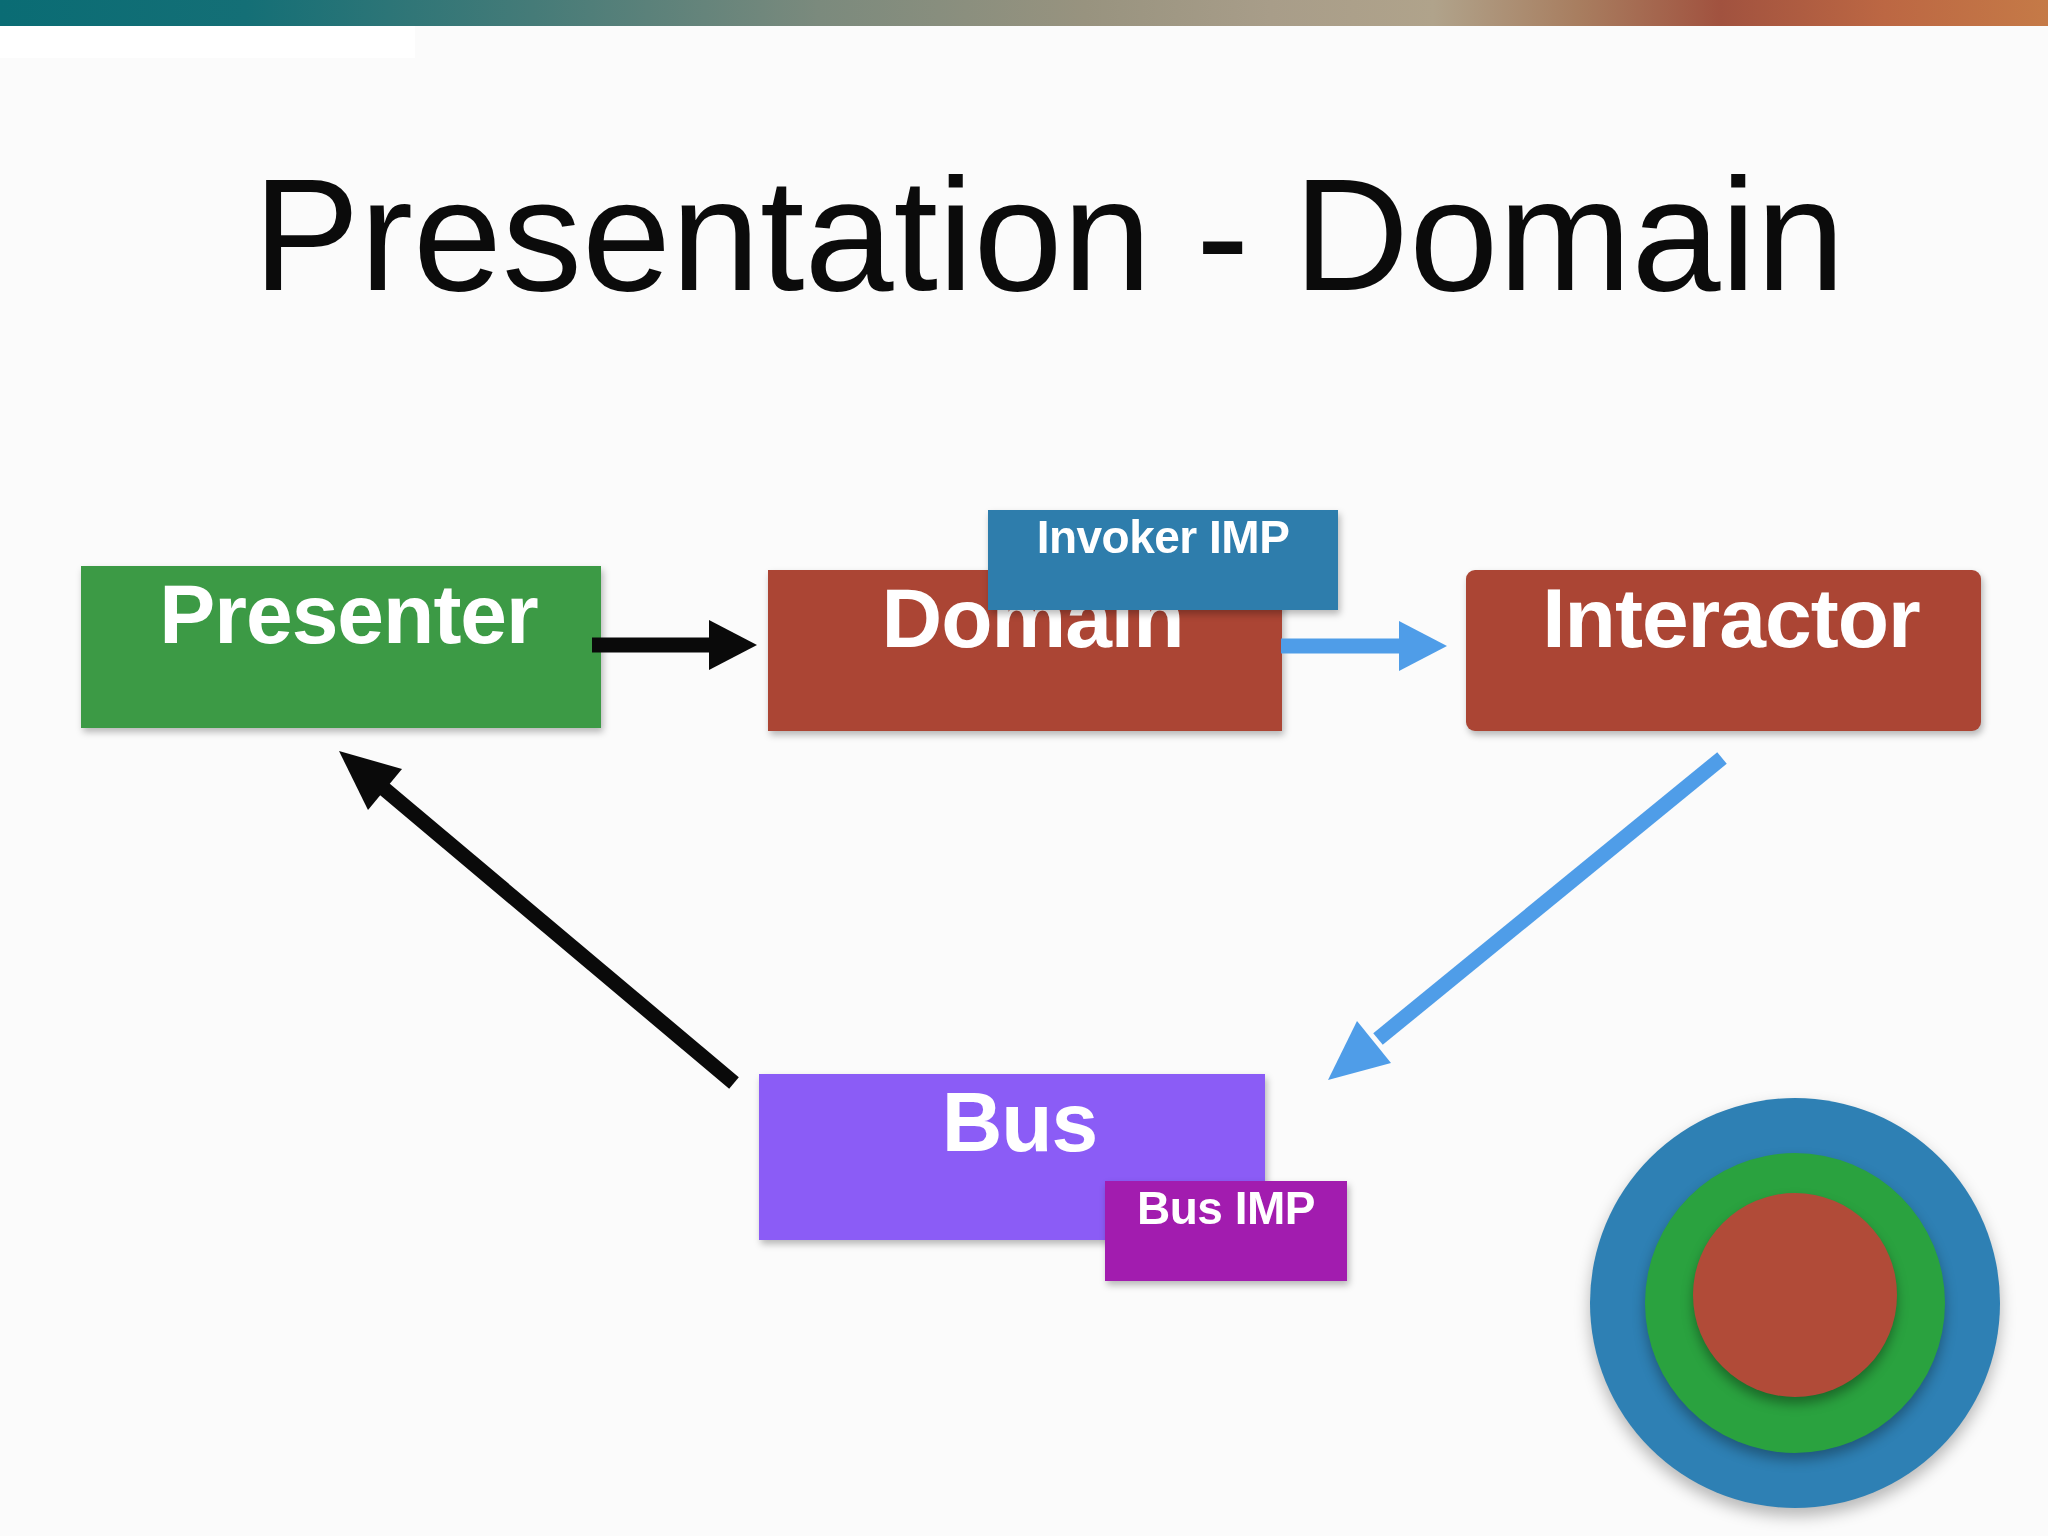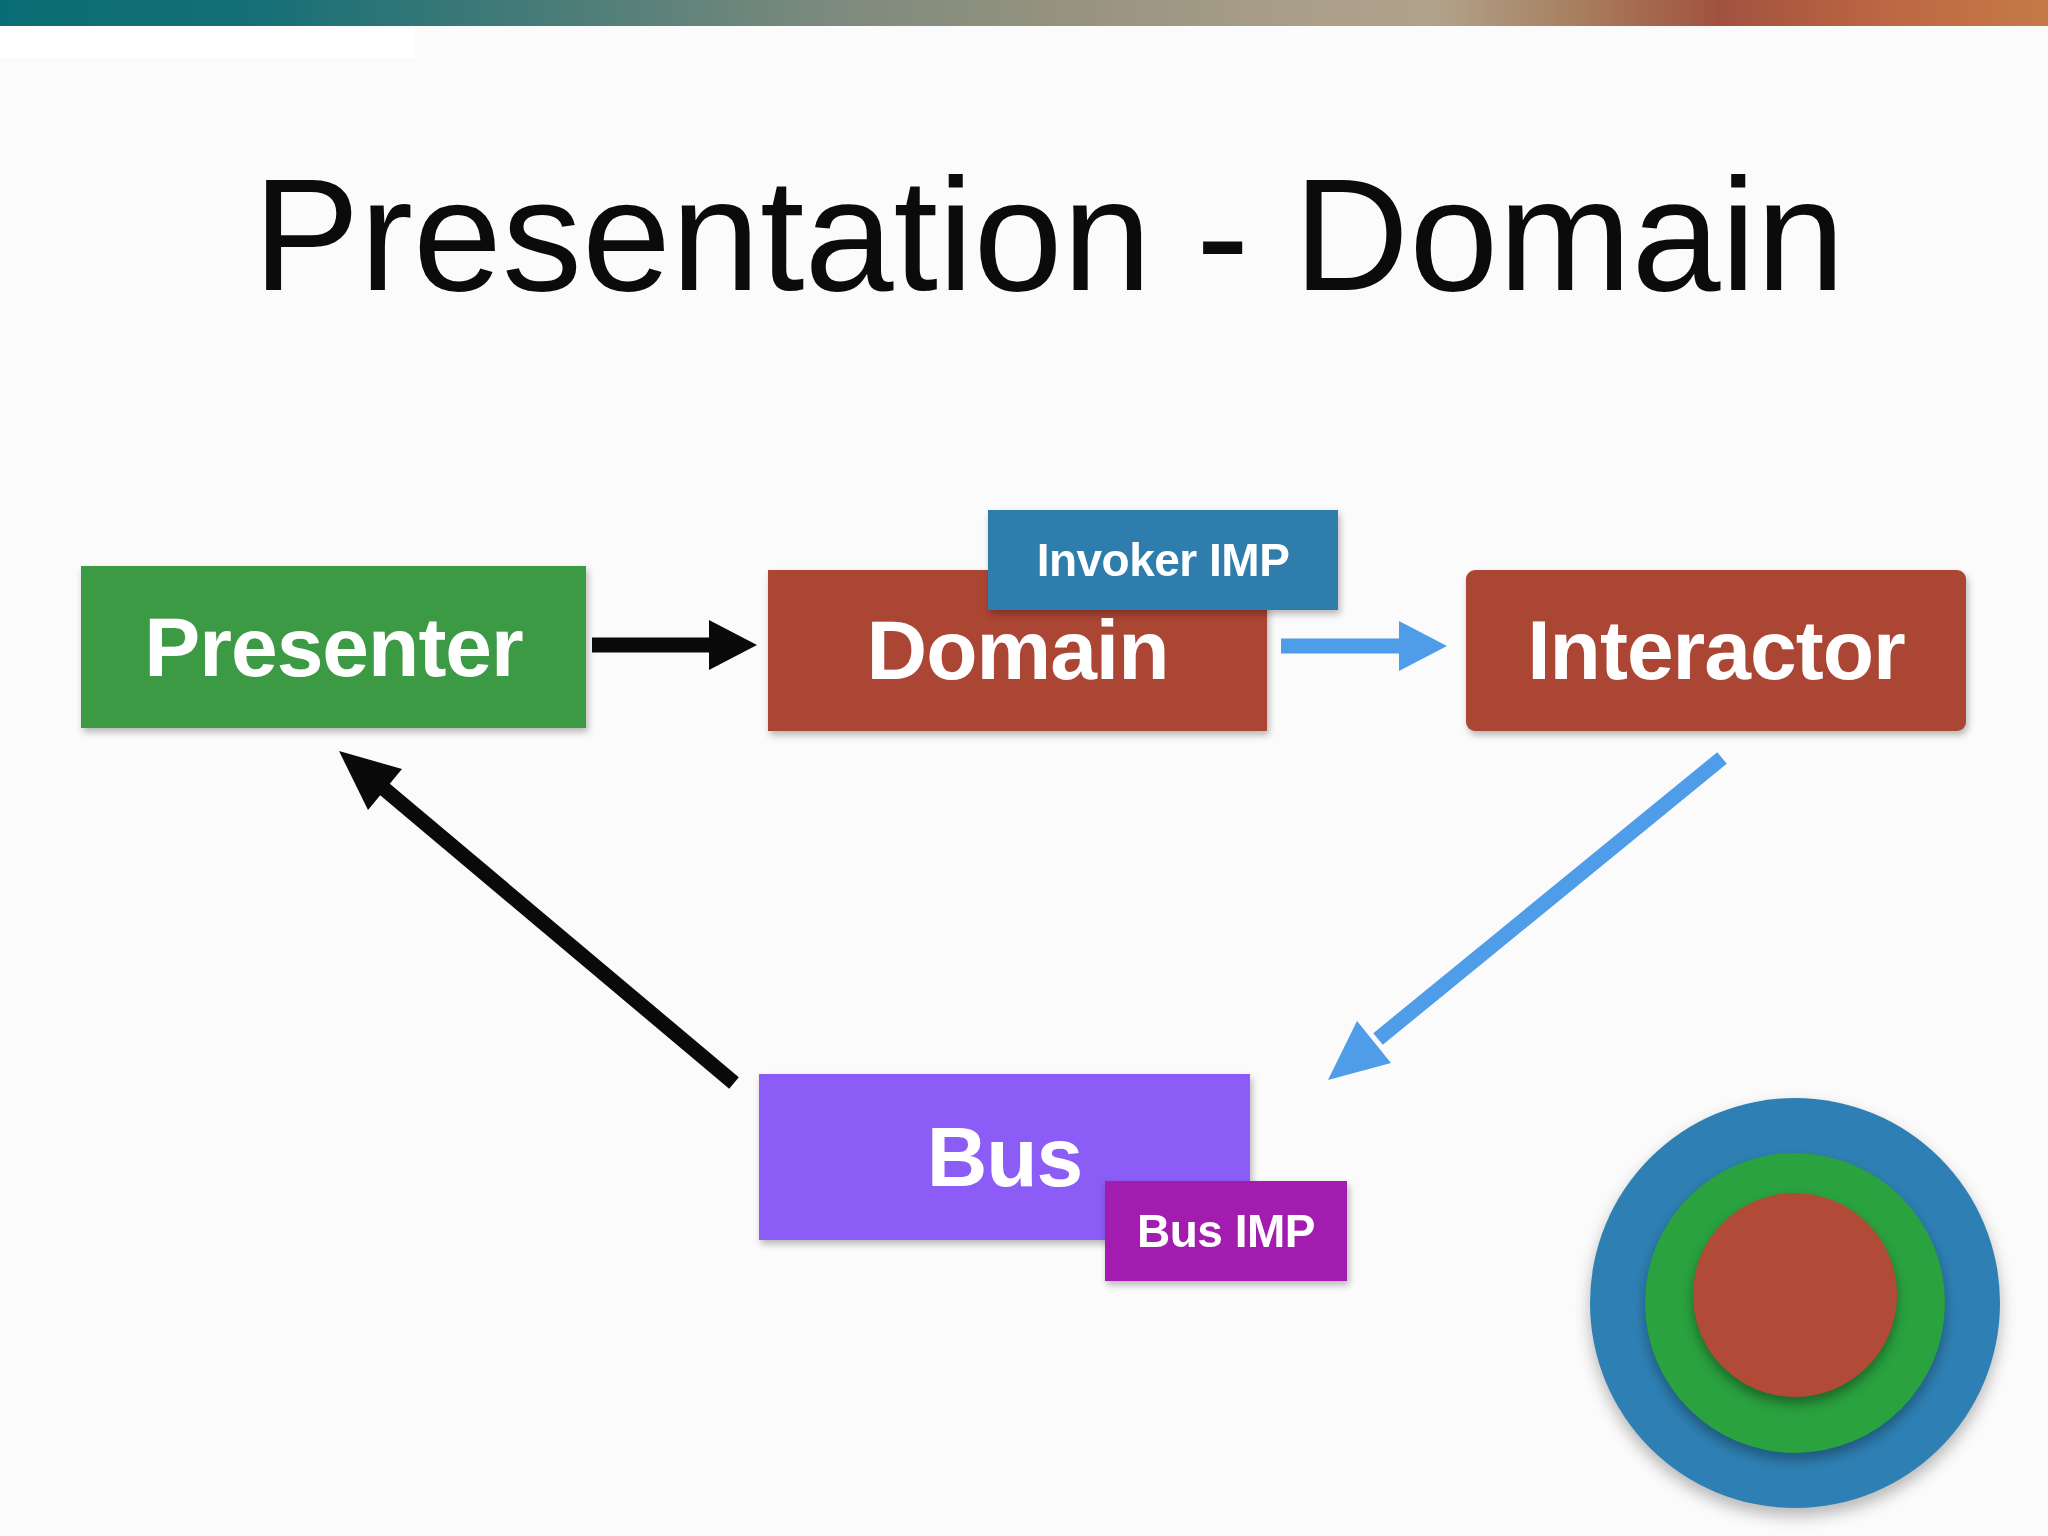--- a/index.html
+++ b/index.html
@@ -11,25 +11,25 @@
   .abs{position:absolute;}
   #top-bar{left:0;top:0;width:2048px;height:26px;}
   #top-white-strip{left:0;top:26px;width:415px;height:32px;background:#ffffff;}
   #slide-title{
     left:0;right:0;top:155px;text-align:center;
     font-size:160px;font-weight:300;line-height:1.0;color:#0b0b0b;
     letter-spacing:0px;transform:translateX(25px);
     white-space:nowrap;
   }
   .node{
-    display:flex;align-items:center;justify-content:center;
+    display:flex;align-items:flex-start;justify-content:center;
     color:#ffffff;font-weight:bold;
     box-shadow:2px 4px 7px rgba(0,0,0,0.28);
   }
-  .node-big{font-size:84px;letter-spacing:-1px;}
+  .node-big{font-size:84px;letter-spacing:-1px;padding-left:15px;}
   .node-badge{font-size:46px;letter-spacing:-0.5px;}
   #node-presenter{left:81px;top:566px;width:505px;height:162px;}
   #node-invoker{left:768px;top:570px;width:499px;height:161px;}
   #node-interactor{left:1466px;top:570px;width:500px;height:161px;}
   #node-bus{left:759px;top:1074px;width:491px;height:166px;}
   #badge-invoker-imp{left:988px;top:510px;width:350px;height:100px;z-index:5;}
   #badge-bus-imp{left:1105px;top:1181px;width:242px;height:100px;z-index:5;}
   #arrow-layer{left:0;top:0;width:2048px;height:1536px;z-index:3;pointer-events:none;}
   .ring{border-radius:50%;}
   #ring-blue{left:1590px;top:1098px;width:410px;height:410px;box-shadow:0 8px 16px rgba(0,0,0,0.28);}

